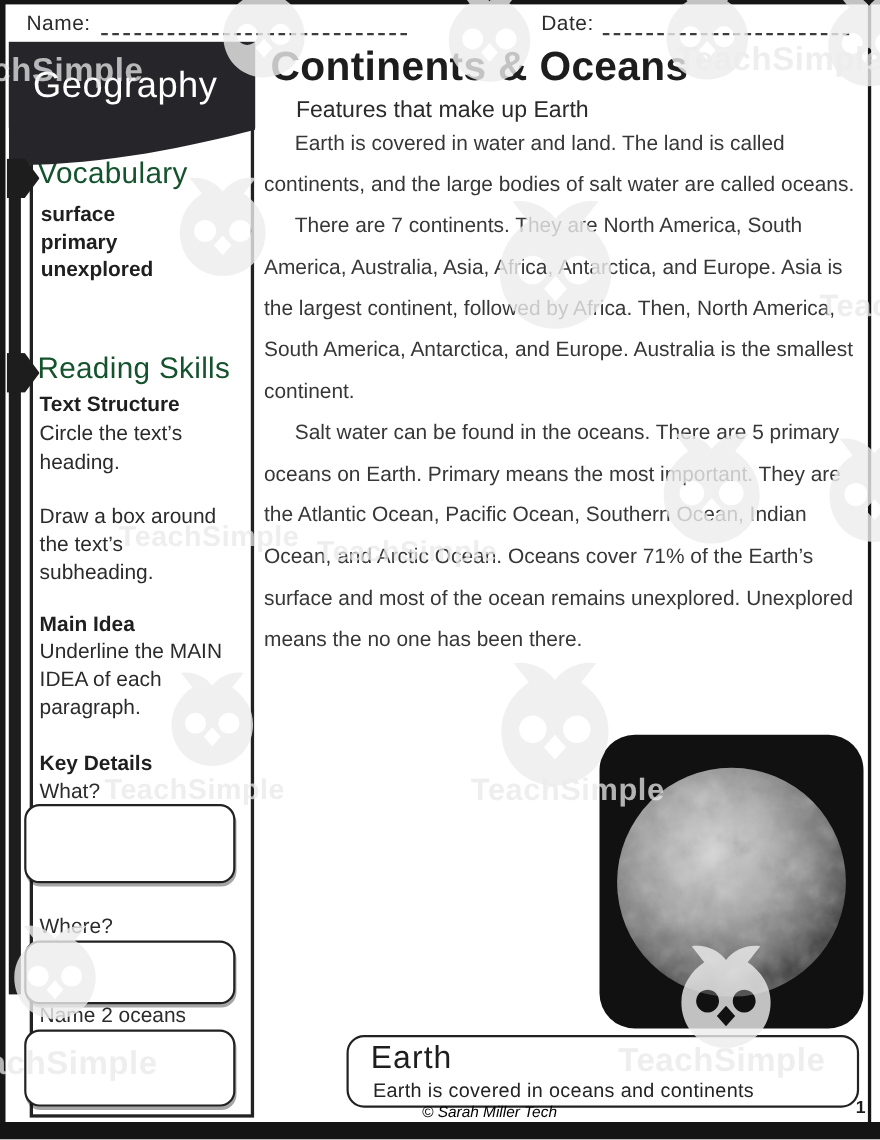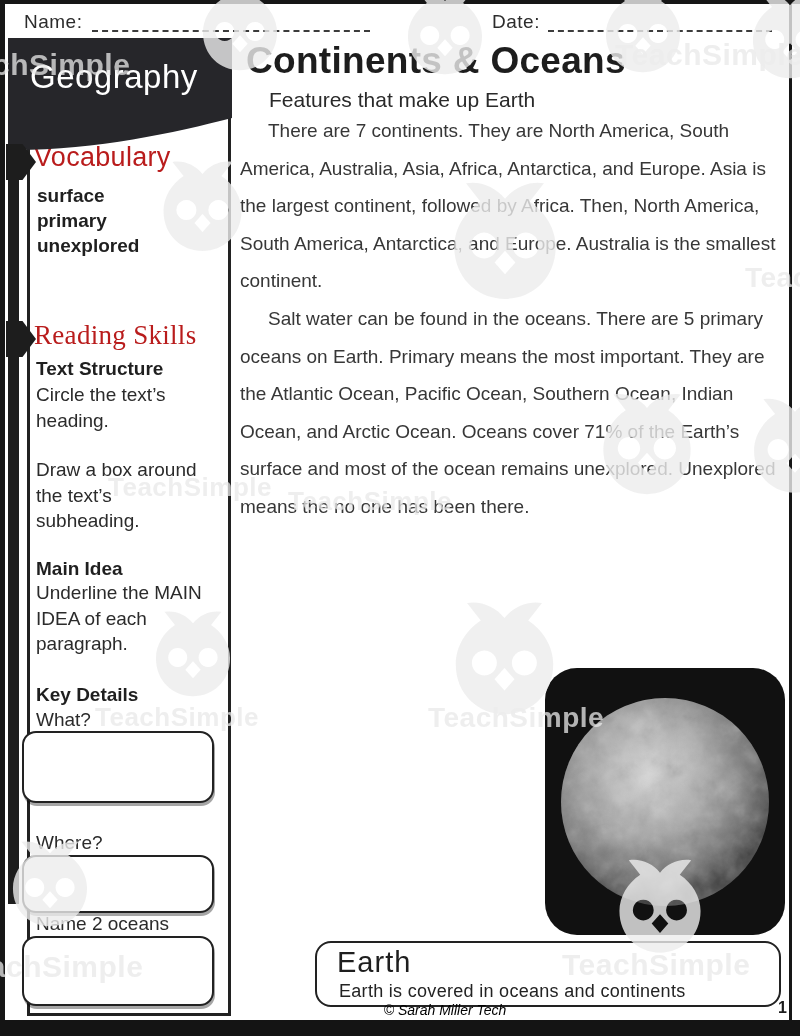--- a/index.html
+++ b/index.html
@@ -28,21 +28,21 @@
   .page-title{position:absolute;left:246px;top:40px;font-size:37px;font-weight:800;color:#1d1d1d;letter-spacing:.3px;}
   .page-subtitle{position:absolute;left:249px;top:88px;font-size:21px;color:#2a2a2a;margin-left:20px;}
 
   
   .sidebar-frame{position:absolute;left:27px;top:106px;width:198px;height:904px;border:3px solid #222;background:#fff;z-index:1;}
   .accent-bar{position:absolute;left:8px;top:148px;width:11px;height:756px;background:#1d1d1d;z-index:2;}
   .arrow{position:absolute;left:6px;width:30px;height:36px;background:#1d1d1d;z-index:5;
          clip-path:polygon(0 0,55% 0,100% 50%,55% 100%,0 100%);}
   .arrow.vocab{top:144px;} .arrow.reading{top:321px;}
   .sb{position:absolute;z-index:3;}
-  .sb-heading{font-size:27px;color:#b91c1c;letter-spacing:.3px;}
+  .sb-heading{font-size:27px;color:#14532d;letter-spacing:.3px;}
   .sb-bold{font-size:19px;font-weight:700;color:#1f1f1f;line-height:25px;}
   .sb-text{font-size:19px;color:#2b2b2b;line-height:25.5px;}
   .answer-box{position:absolute;left:22px;width:188px;border:2.5px solid #222;border-radius:14px;background:#fff;
               box-shadow:1px 3px 0 rgba(0,0,0,.35);z-index:3;}
 
   
   .article{position:absolute;left:240px;top:112px;width:545px;z-index:2;
            font-size:19px;line-height:37.6px;color:#373737;}
   .article p{margin:0;text-indent:28px;}
   .float-spacer{float:right;width:0;height:556px;}
@@ -99,21 +99,21 @@
 <div class="sidebar-frame"></div>
 <div class="accent-bar"></div>
 <div class="arrow vocab"></div>
 <div class="arrow reading"></div>
 
 <div class="sb sb-heading" style="left:34px;top:142px;">Vocabulary</div>
 <div class="sb sb-bold" style="left:37px;top:183px;">surface</div>
 <div class="sb sb-bold" style="left:37px;top:208px;">primary</div>
 <div class="sb sb-bold" style="left:37px;top:233px;">unexplored</div>
 
-<div class="sb sb-heading" style="left:34px;top:320px;font-family:Liberation Serif, serif;">Reading Skills</div>
+<div class="sb sb-heading" style="left:34px;top:320px;">Reading Skills</div>
 <div class="sb sb-bold" style="left:36px;top:356px;">Text Structure</div>
 <div class="sb sb-text" style="left:36px;top:382px;width:176px;">Circle the text’s heading.</div>
 <div class="sb sb-text" style="left:36px;top:457px;width:176px;">Draw a box around the text’s subheading.</div>
 <div class="sb sb-bold" style="left:36px;top:556px;">Main Idea</div>
 <div class="sb sb-text" style="left:36px;top:580px;width:180px;">Underline the MAIN IDEA of each paragraph.</div>
 <div class="sb sb-bold" style="left:36px;top:682px;">Key Details</div>
 
 <div class="sb sb-text" style="left:36px;top:707px;">What?</div>
 <div class="answer-box" style="top:731px;height:68px;"></div>
 <div class="sb sb-text" style="left:36px;top:830px;">Where?</div>
@@ -139,20 +139,21 @@
         <clipPath id="eclip">
             <circle cx="120" cy="134" r="104"></circle>
           </clipPath>
       </defs>
       <circle cx="120" cy="134" r="104" fill="url(#eg)"></circle>
       <g clip-path="url(#eclip)">
         <rect width="240" height="267" filter="url(#enoise)" opacity="0.45"></rect>
       </g>
     </svg>
   </div>
+  <p>Earth is covered in water and land. The land is called continents, and the large bodies of salt water are called oceans.</p>
   <p>There are 7 continents. They are North America, South America, Australia, Asia, Africa, Antarctica, and Europe. Asia is the largest continent, followed by Africa. Then, North America, South America, Antarctica, and Europe. Australia is the smallest continent.</p>
   <p>Salt water can be found in the oceans. There are 5 primary oceans on Earth. Primary means the most important. They are the Atlantic Ocean, Pacific Ocean, Southern Ocean, Indian Ocean, and Arctic Ocean. Oceans cover 71% of the Earth’s surface and most of the ocean remains unexplored. Unexplored means the no one has been there.</p>
 </div>
 
 <div class="caption-box">
   <span class="caption-title">Earth</span>
   <span class="caption-text">Earth is covered in oceans and continents</span>
 </div>
 
 <div class="credit">© Sarah Miller Tech</div>

